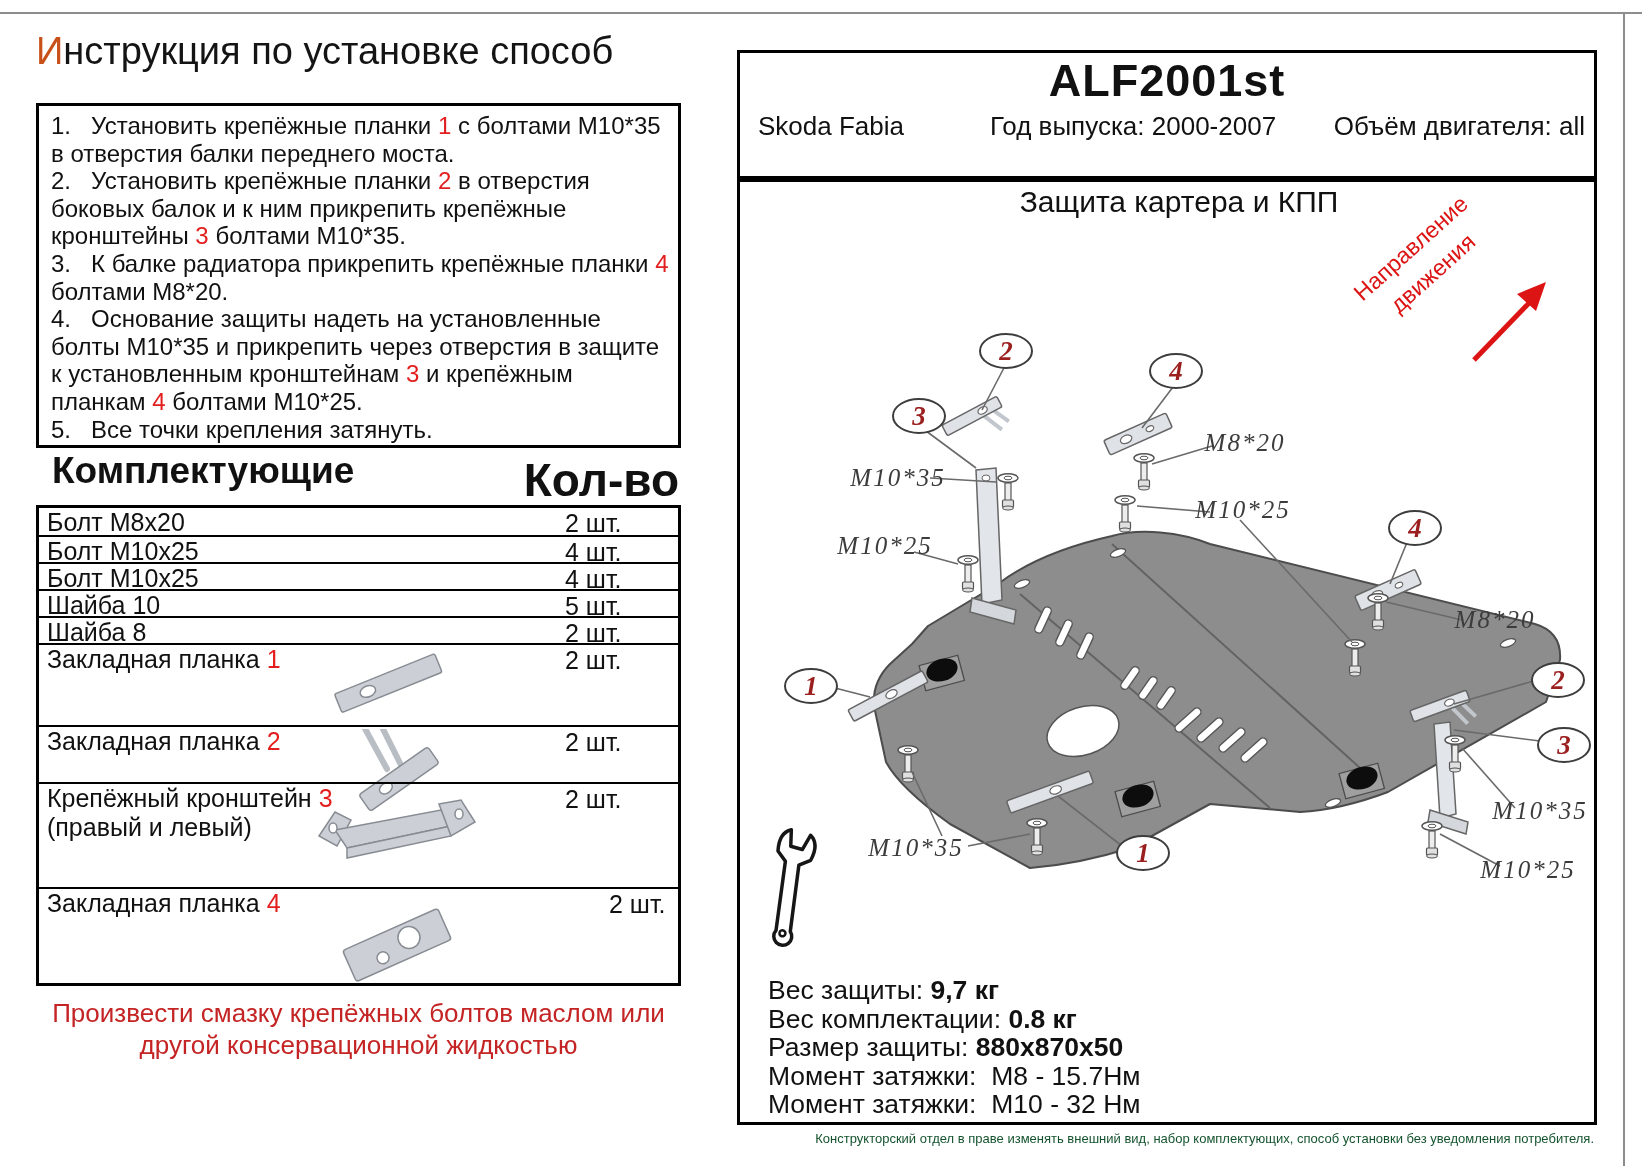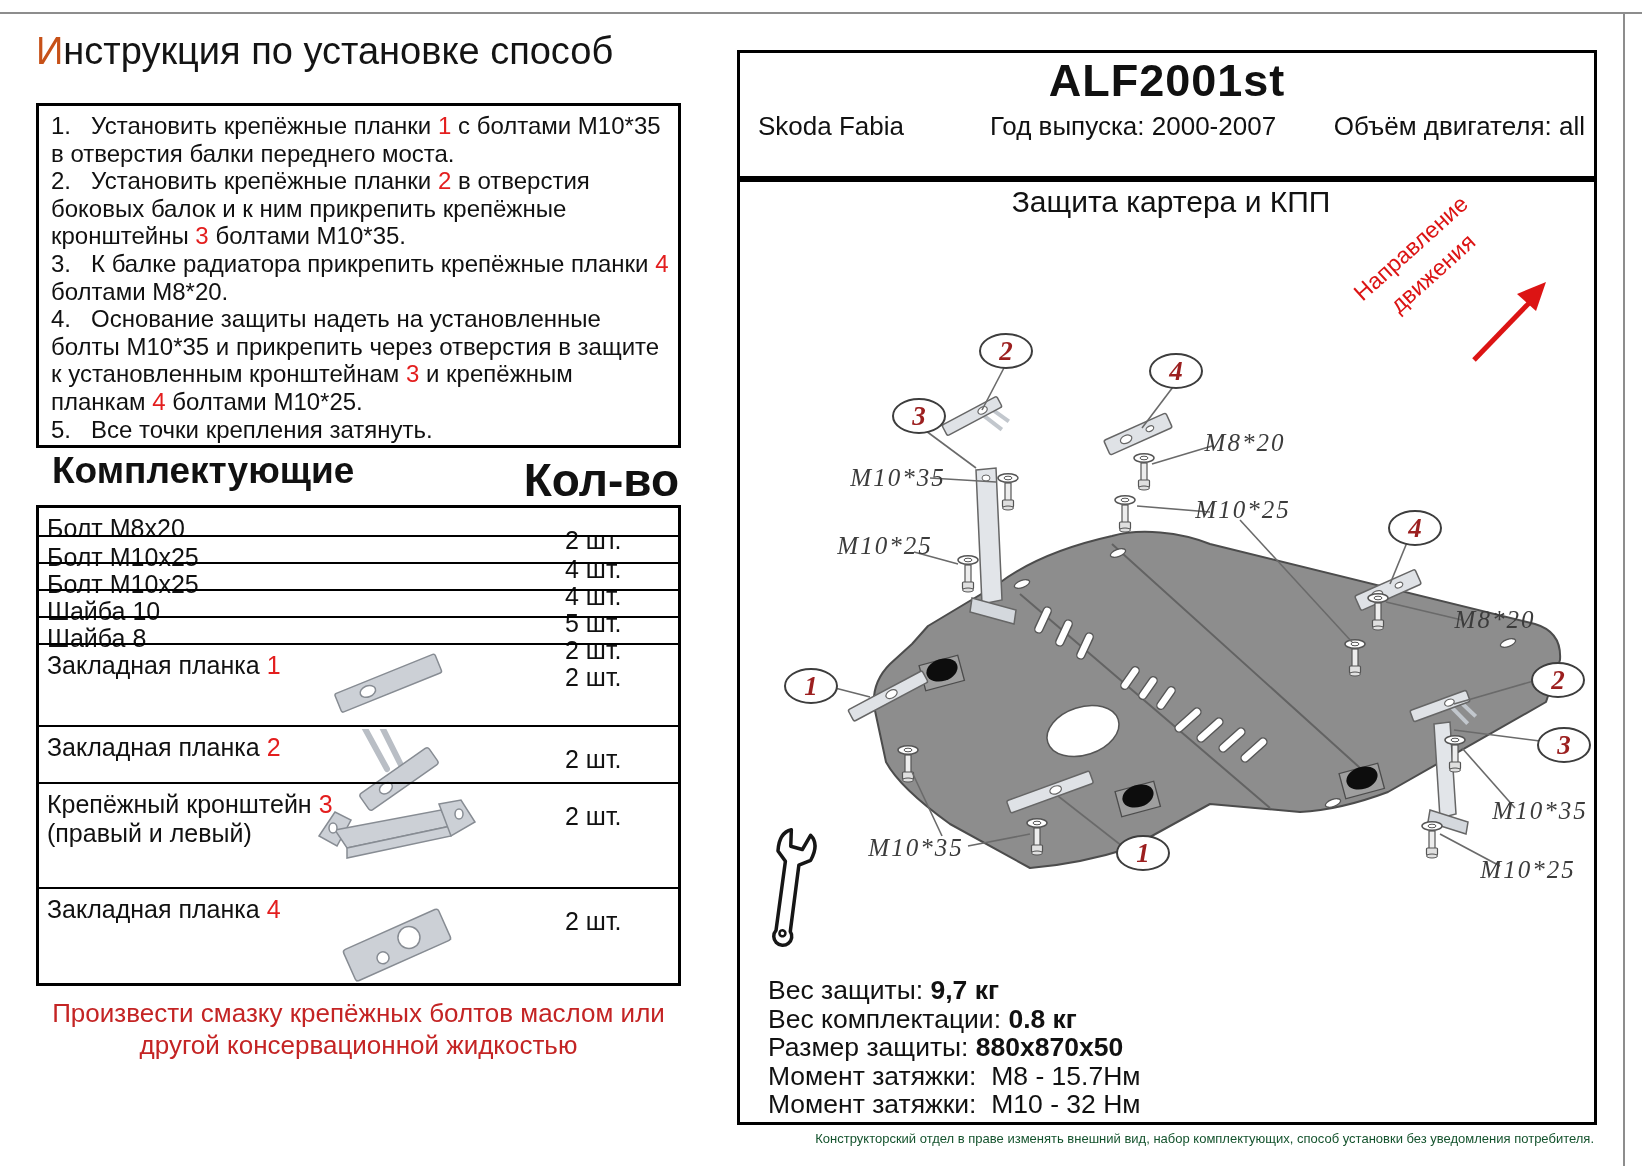--- a/index.html
+++ b/index.html
@@ -16,36 +16,36 @@
     border:3px solid #000;padding:6px 8px 0 12px;font-size:24px;line-height:27.6px;}
   .red{color:#e31e1e;}
 
   .parts-head{position:absolute;left:36px;top:450px;width:645px;height:50px;}
   .parts-title{position:absolute;left:16px;top:0;font-size:37px;font-weight:bold;}
   .qty-head{position:absolute;right:2px;top:3px;font-size:46px;font-weight:bold;}
 
   .parts-table{position:absolute;left:36px;top:505px;width:645px;border:3px solid #000;}
   .prow{position:relative;display:flex;border-top:2px solid #000;font-size:25px;}
   .prow:first-child{border-top:none;}
-  .pname{width:520px;padding:6px 0 0 8px;line-height:29px;}
-  .pqty{flex:1;padding:18px 0 0 6px;}
+  .pname{width:520px;padding:0 0 0 8px;line-height:29px;}
+  .pqty{flex:1;padding:1px 0 0 6px;}
   .picon{position:absolute;pointer-events:none;}
 
   .note-red{position:absolute;left:36px;top:997px;width:645px;text-align:center;
     font-size:26px;line-height:32px;color:#c42424;}
 
   .hdr-box{position:absolute;left:737px;top:50px;width:860px;height:129px;border:3px solid #000;}
   .model{position:absolute;left:0;top:2px;width:100%;text-align:center;font-size:45px;font-weight:bold;letter-spacing:1px;}
   .hdr-row{position:absolute;left:0;top:58px;width:100%;height:32px;font-size:26px;}
   .car{position:absolute;left:18px;}
   .year{position:absolute;left:250px;}
   .engine{position:absolute;right:9px;}
 
   .diag-box{position:absolute;left:737px;top:179px;width:860px;height:946px;border:3px solid #000;}
-  .diag-title{position:absolute;left:4px;top:3px;width:100%;text-align:center;font-size:30px;}
+  .diag-title{position:absolute;left:12px;top:3px;width:100%;text-align:center;font-size:30px;}
   svg.diagram{position:absolute;left:0;top:0;width:854px;height:940px;}
   .specs{position:absolute;left:28px;top:794px;font-size:26.5px;line-height:28.6px;white-space:pre;}
   .spec-value{font-weight:normal;}
   .spec-value.bold{font-weight:bold;}
 
   .footer{position:absolute;left:737px;top:1131px;width:857px;text-align:right;
     font-size:13px;color:#14532d;}
 </style>
 </head>
 <body>
@@ -122,21 +122,21 @@
             <g fill="#ccd0d6" stroke="#878c93" stroke-width="1.5">
               <polygon points="12,38 28,14 44,22 30,48"></polygon>
               <polygon points="28,32 134,12 144,28 40,50"></polygon>
               <polygon points="40,50 144,28 144,38 40,60"></polygon>
               <polygon points="132,6 154,2 168,24 144,38"></polygon>
               <ellipse cx="26" cy="30" rx="4" ry="5" fill="#fff"></ellipse>
               <ellipse cx="152" cy="16" rx="4" ry="5" fill="#fff"></ellipse>
             </g>
           </svg></div>
       </div>
-      <div class="prow" style="height: 96px;">
+      <div class="prow" style="height: 96px; gap: 44px;">
         <div class="pname"><span>Закладная планка </span><span class="red">4</span></div>
         <div class="pqty">2 шт.</div>
         <div class="picon" style="left: 288px; top: 12px;"><svg width="140" height="90" viewBox="0 0 140 90">
             <g transform="translate(70,44) rotate(-24)">
               <rect x="-52" y="8" width="104" height="9" fill="#9aa0a7"></rect>
               <rect x="-52" y="-17" width="104" height="34" rx="3" fill="#ccd0d6" stroke="#878c93" stroke-width="1.5"></rect>
               <circle cx="14" cy="-2" r="11" fill="#fff" stroke="#878c93" stroke-width="1.5"></circle>
               <circle cx="-18" cy="6" r="6" fill="#fff" stroke="#878c93" stroke-width="1.5"></circle>
             </g>
           </svg></div>

